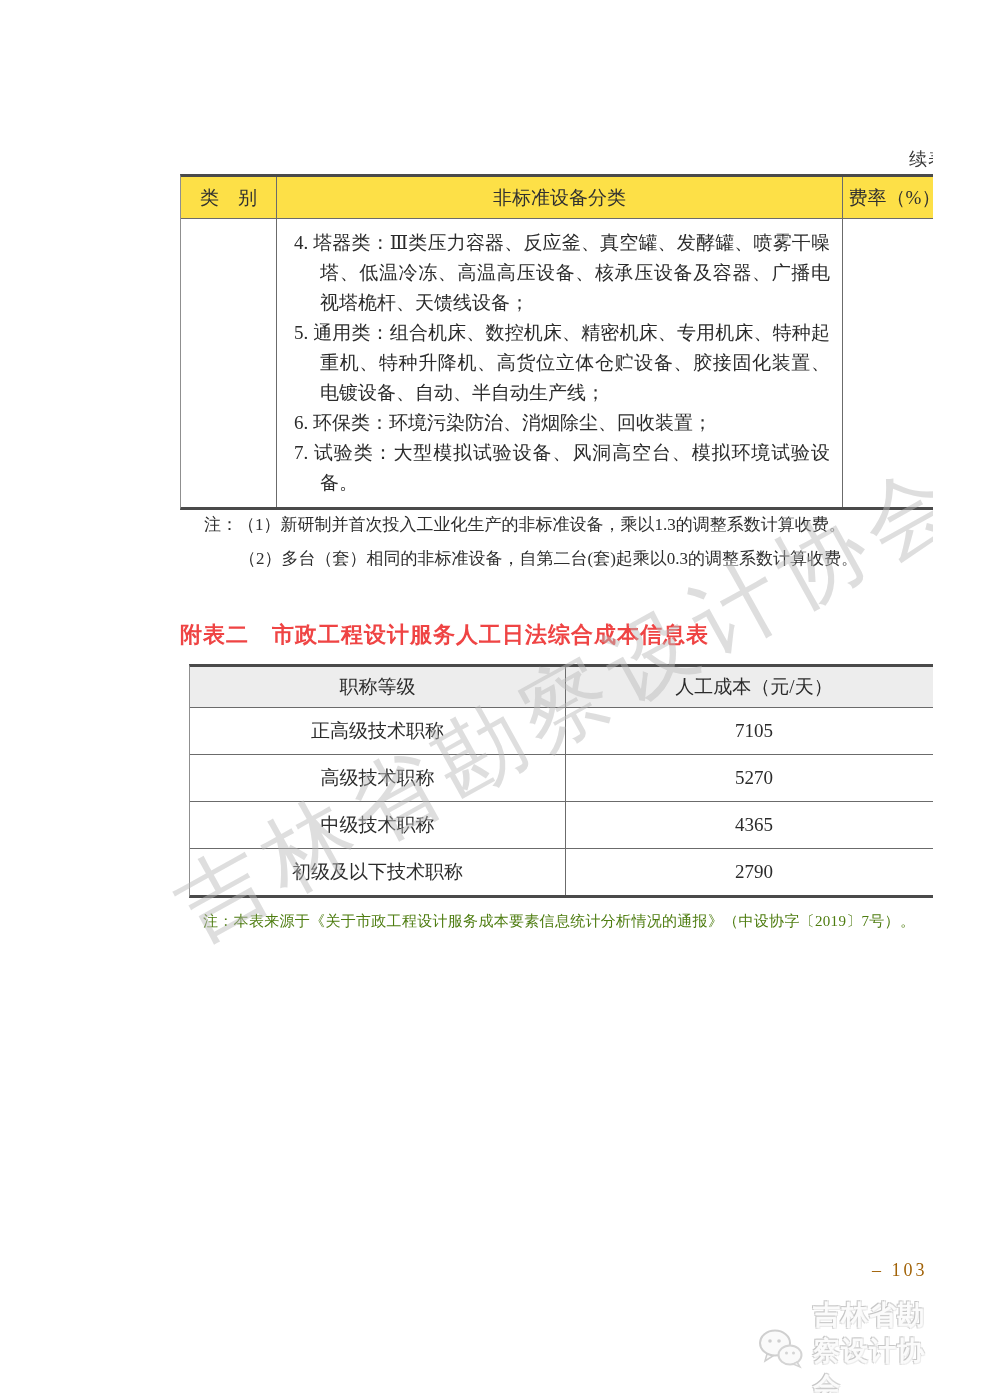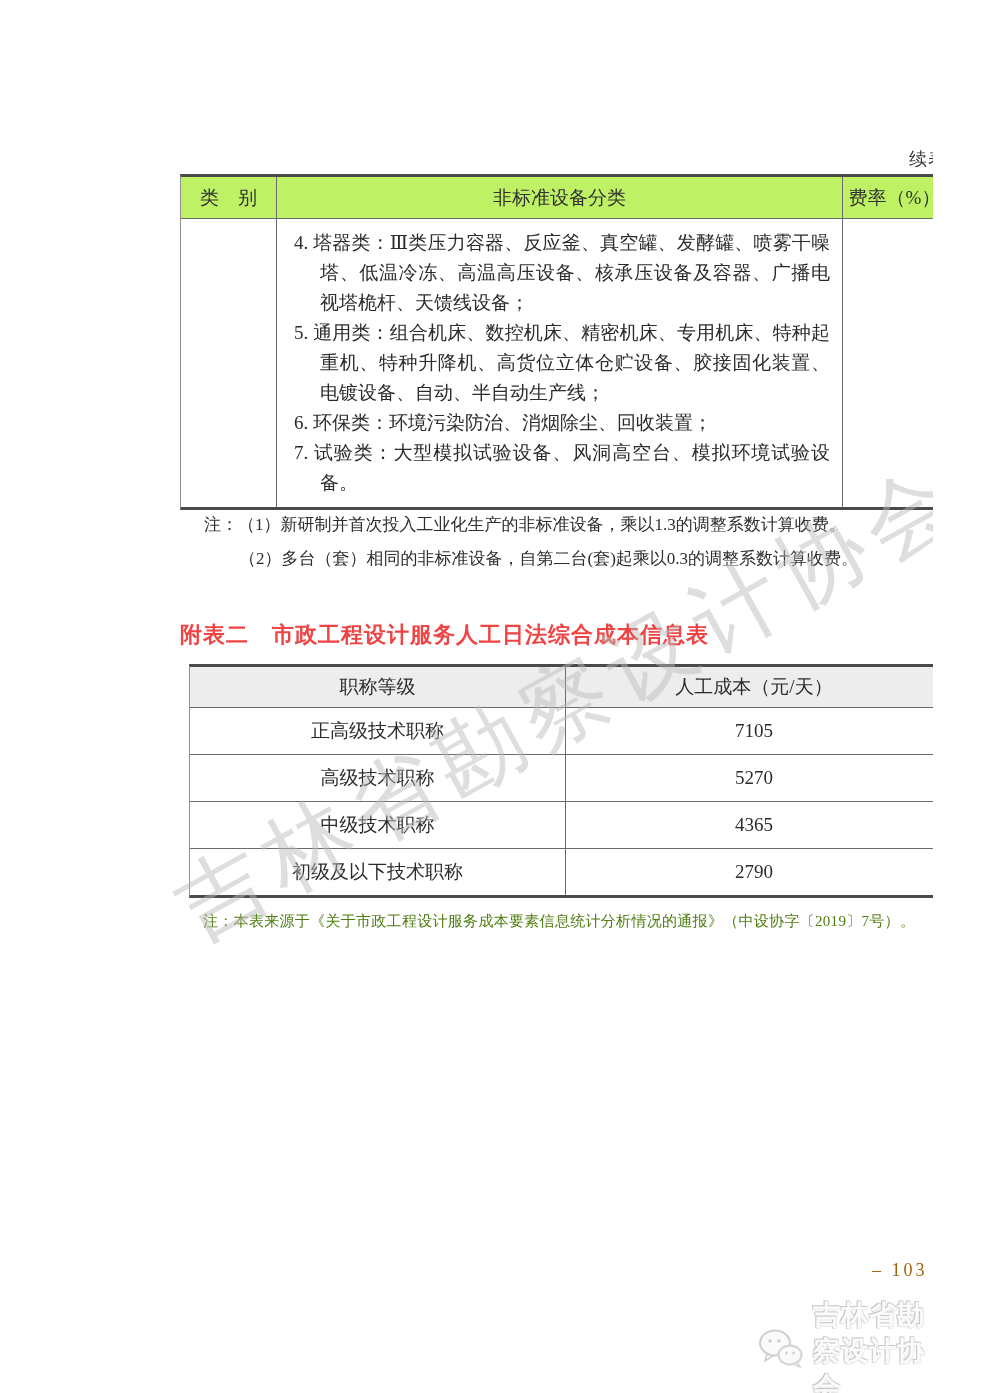--- a/index.html
+++ b/index.html
@@ -14,21 +14,21 @@
     position:absolute; top:147px; left:113px; width:767px;
     text-align:right; font-size:18px; color:#3a3a3a; letter-spacing:1px;
   }
   
   .table1 {
     position:absolute; left:113px; top:174px; width:767px;
     border-top:3px solid #4a4a4a; border-bottom:3px solid #4a4a4a;
     border-left:1px solid #8f8f8f; border-right:1px solid #8f8f8f;
     box-sizing:border-box;
   }
-  .t1-head { display:grid; grid-template-columns:96px 1fr 103px; background:#bef264;
+  .t1-head { display:grid; grid-template-columns:96px 1fr 103px; background:#fde047;
     border-bottom:1px solid #6b6b6b; }
   .t1-head .cell {
     height:41px; display:flex; align-items:center; justify-content:center;
     font-size:19px; color:#303030;
   }
   .t1-body { display:grid; grid-template-columns:96px 1fr 103px; background:#ffffff; }
   .bd-r { border-right:1px solid #6b6b6b; }
   .t1-items { padding:9px 12px 9px 17px; }
   .t1-item {
     font-size:19px; line-height:30px; text-align:justify;

